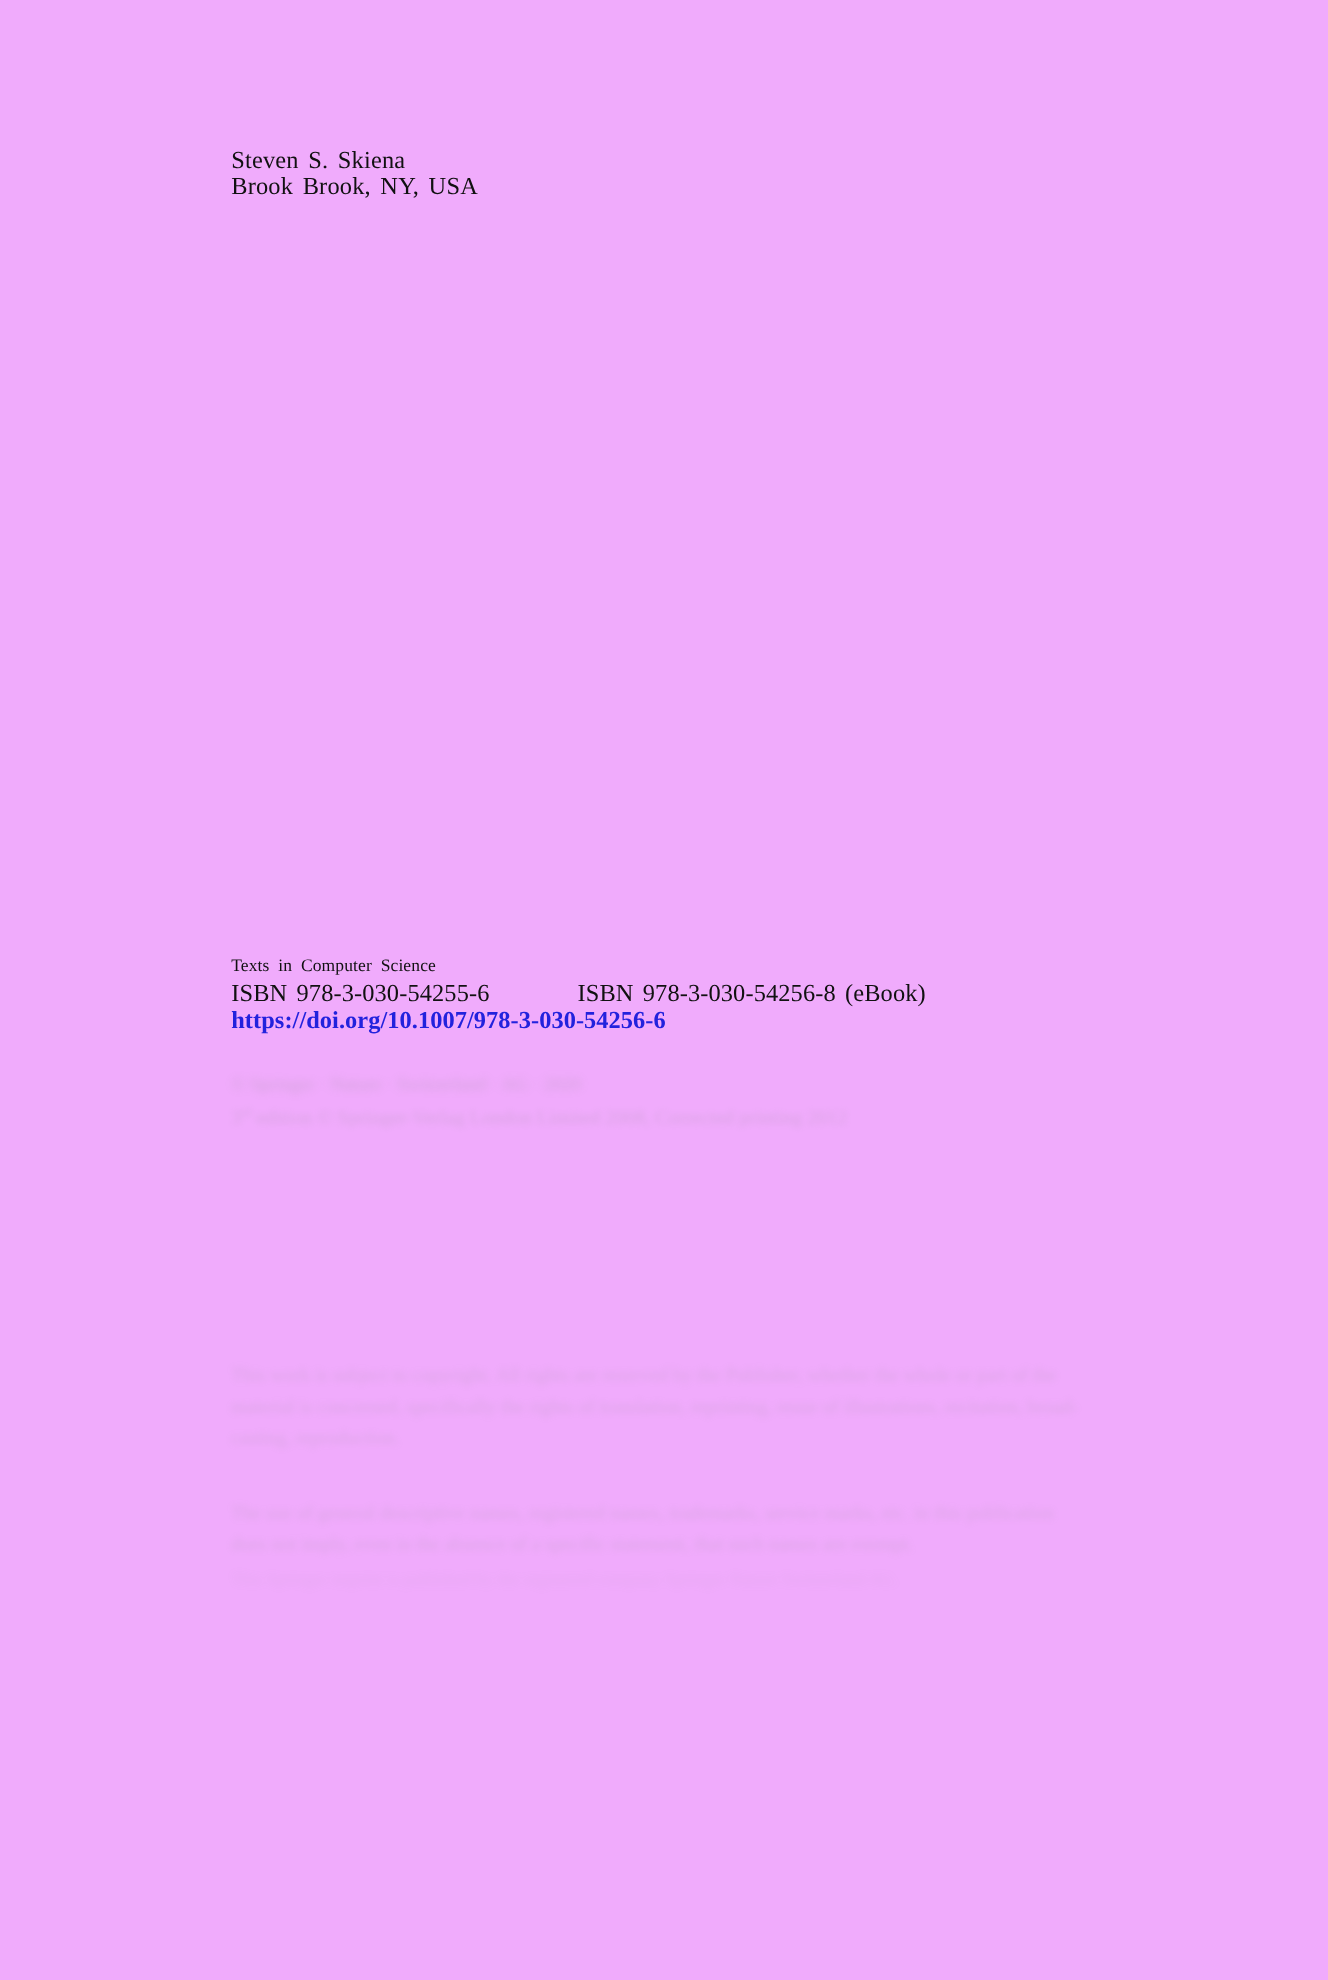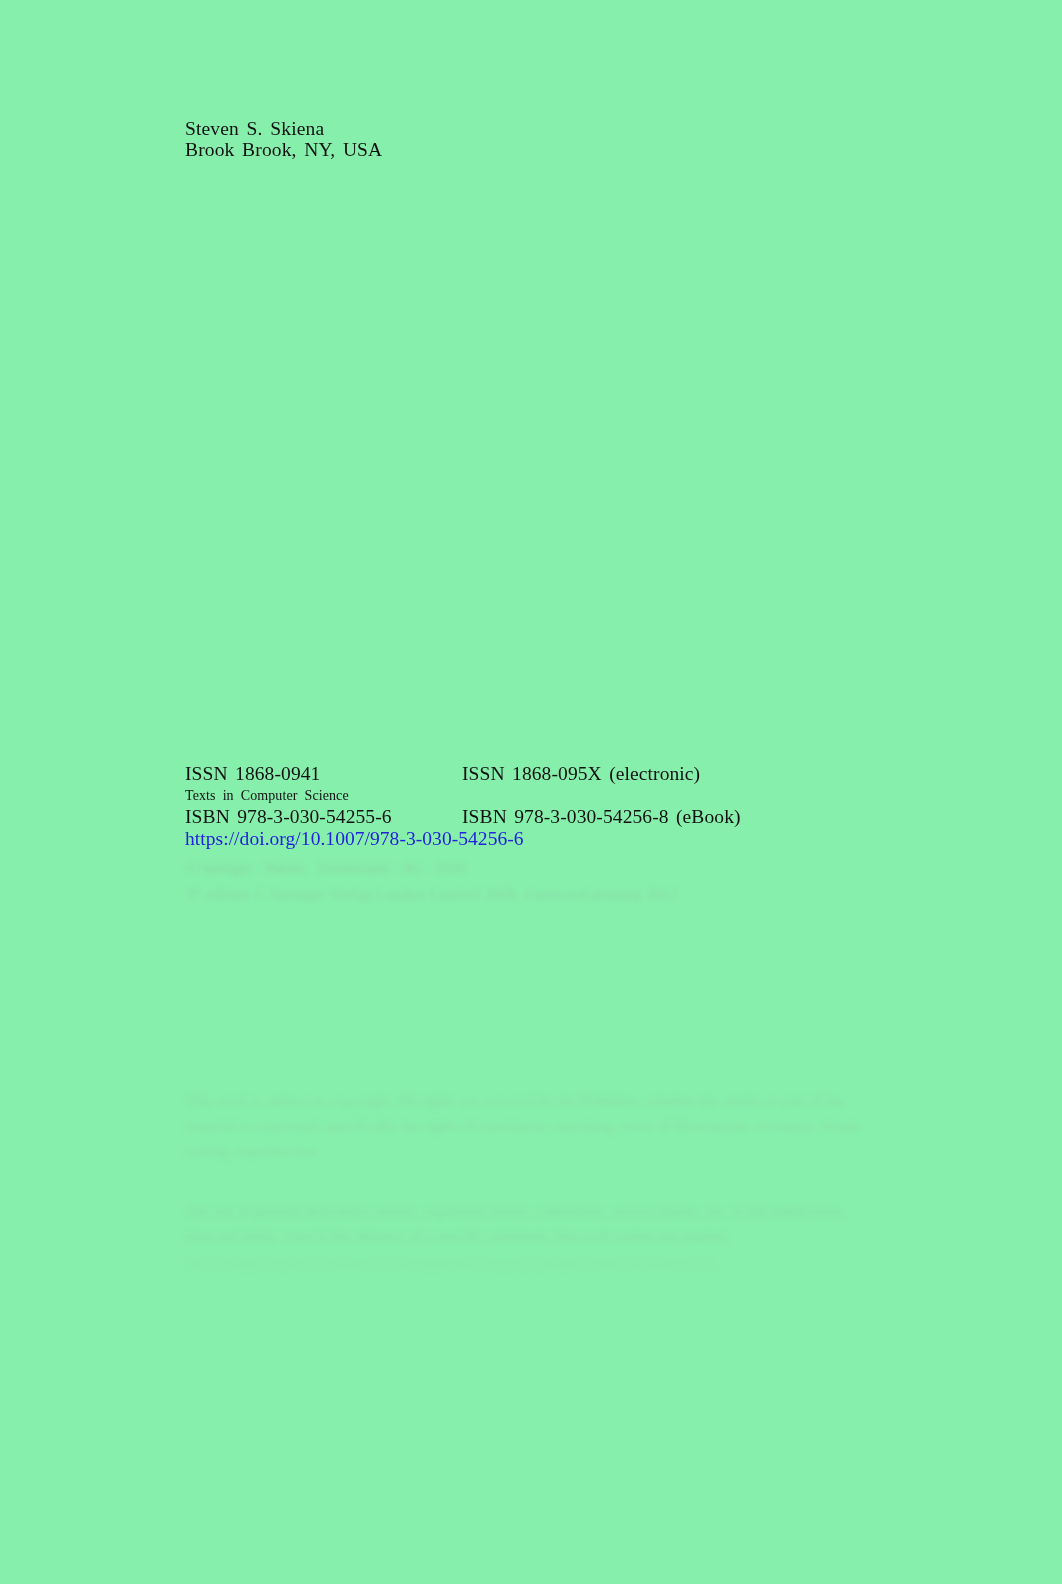--- a/index.html
+++ b/index.html
@@ -14,21 +14,21 @@
     position: relative;
     overflow: hidden;
     font-family: "Liberation Serif", "DejaVu Serif", serif;
     color: #000000;
     -webkit-font-smoothing: antialiased;
   }
 
   .page {
     position: absolute;
     inset: 0;
-    background: #86efac;
+    background: #f0abfc;
   }
 
   
   .author-block {
     position: absolute;
     left: 185px;
     top: 118px;
     width: 520px;
   }
   .author-line {
@@ -77,20 +77,21 @@
     font-size: 14px;
     word-spacing: 3.4px;
     letter-spacing: 0.1px;
     white-space: nowrap;
     color: #111111;
   }
   .doi-row {
     height: 21.6px;
     line-height: 21.6px;
     white-space: nowrap;
+    font-weight: bold;
   }
   .doi-link {
     font-size: 19.5px;
     letter-spacing: 0.05px;
     color: #2222dd;
     text-decoration: none;
   }
 
   
   .blur-region {
@@ -163,24 +164,20 @@
 
 <div class="page">
 
   <div class="author-block">
     <div class="author-line">Steven  S.  Skiena</div>
     <div class="author-line">Brook  Brook,  NY,  USA</div>
   </div>
 
   <div class="ident-block">
 
-    <div class="ident-row">
-      <span class="ident-left">ISSN   1868-0941</span>
-      <span class="ident-right">ISSN   1868-095X   (electronic)</span>
-    </div>
 
     <div class="series-row">Texts  in  Computer  Science</div>
 
     <div class="ident-row">
       <span class="ident-left">ISBN  978-3-030-54255-6</span>
       <span class="ident-right">ISBN  978-3-030-54256-8   (eBook)</span>
     </div>
 
     <div class="doi-row">
       <a class="doi-link" href="#">https://doi.org/10.1007/978-3-030-54256-6</a>

